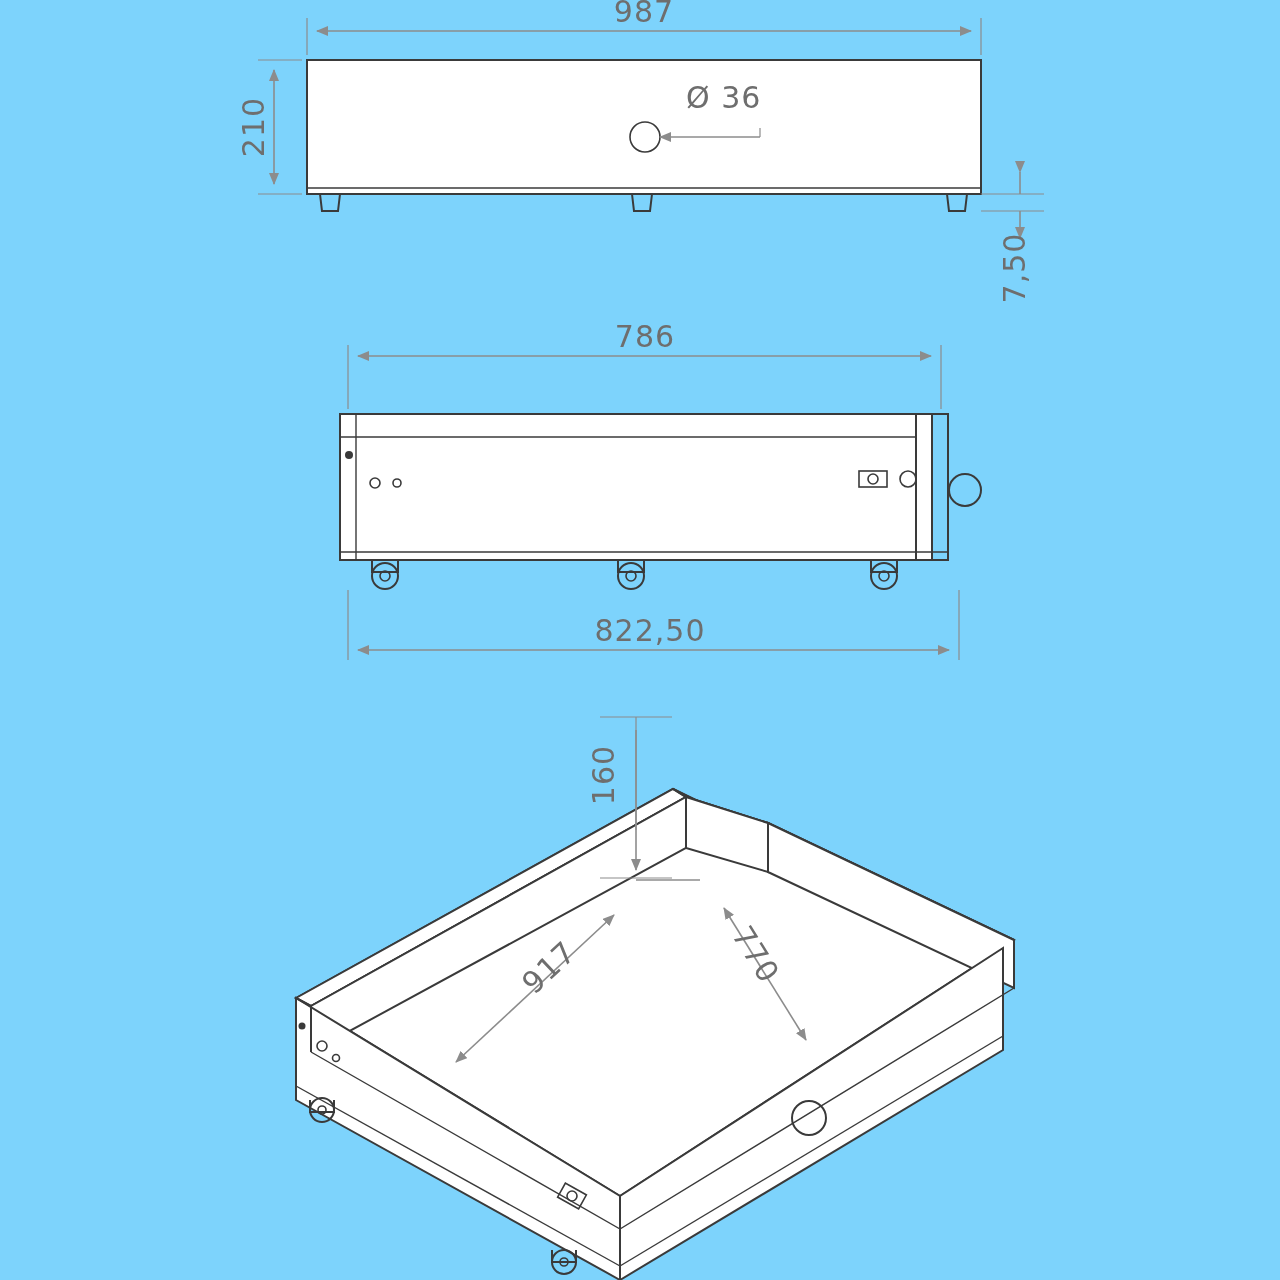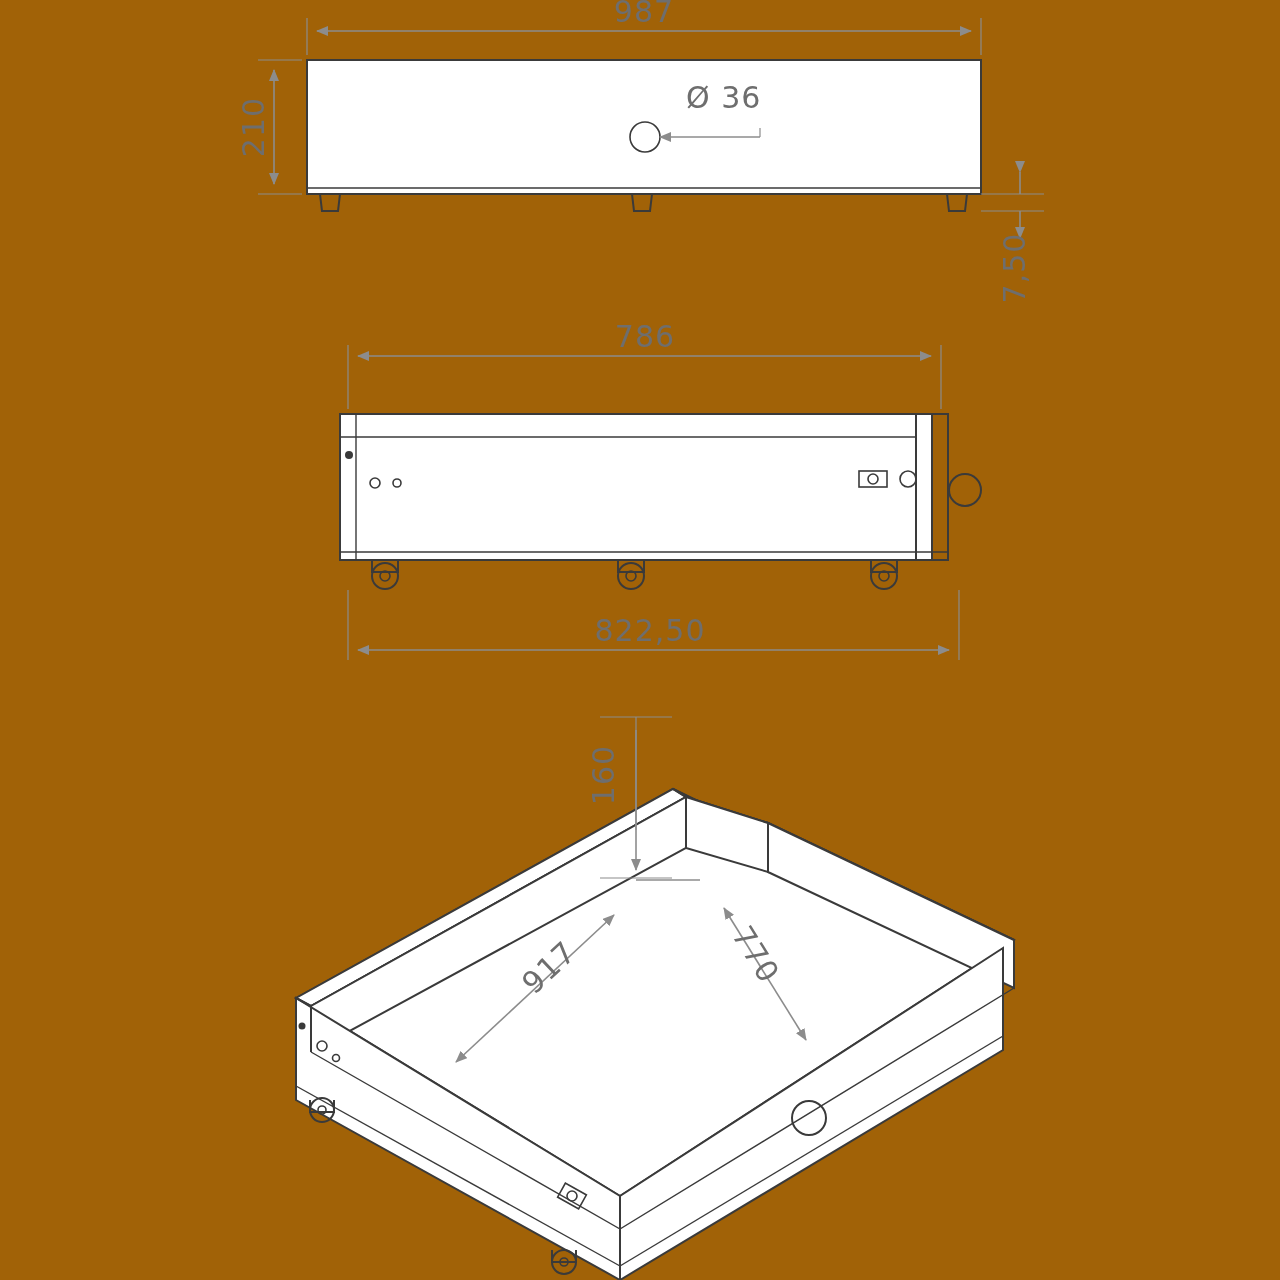--- a/index.html
+++ b/index.html
@@ -7,21 +7,21 @@
     padding: 0;
     background: #ffffff;
   }
   body {
     font-family: "DejaVu Sans", sans-serif;
   }
   #sheet {
     position: relative;
     width: 1280px;
     height: 1280px;
-    background: #a16207;
+    background: #7dd3fc;
     overflow: hidden;
   }
   #sheet svg {
     position: absolute;
     top: 0;
     left: 0;
   }
   .dimtext {
     fill: #6e6e6e;
     font-family: "DejaVu Sans", sans-serif;

